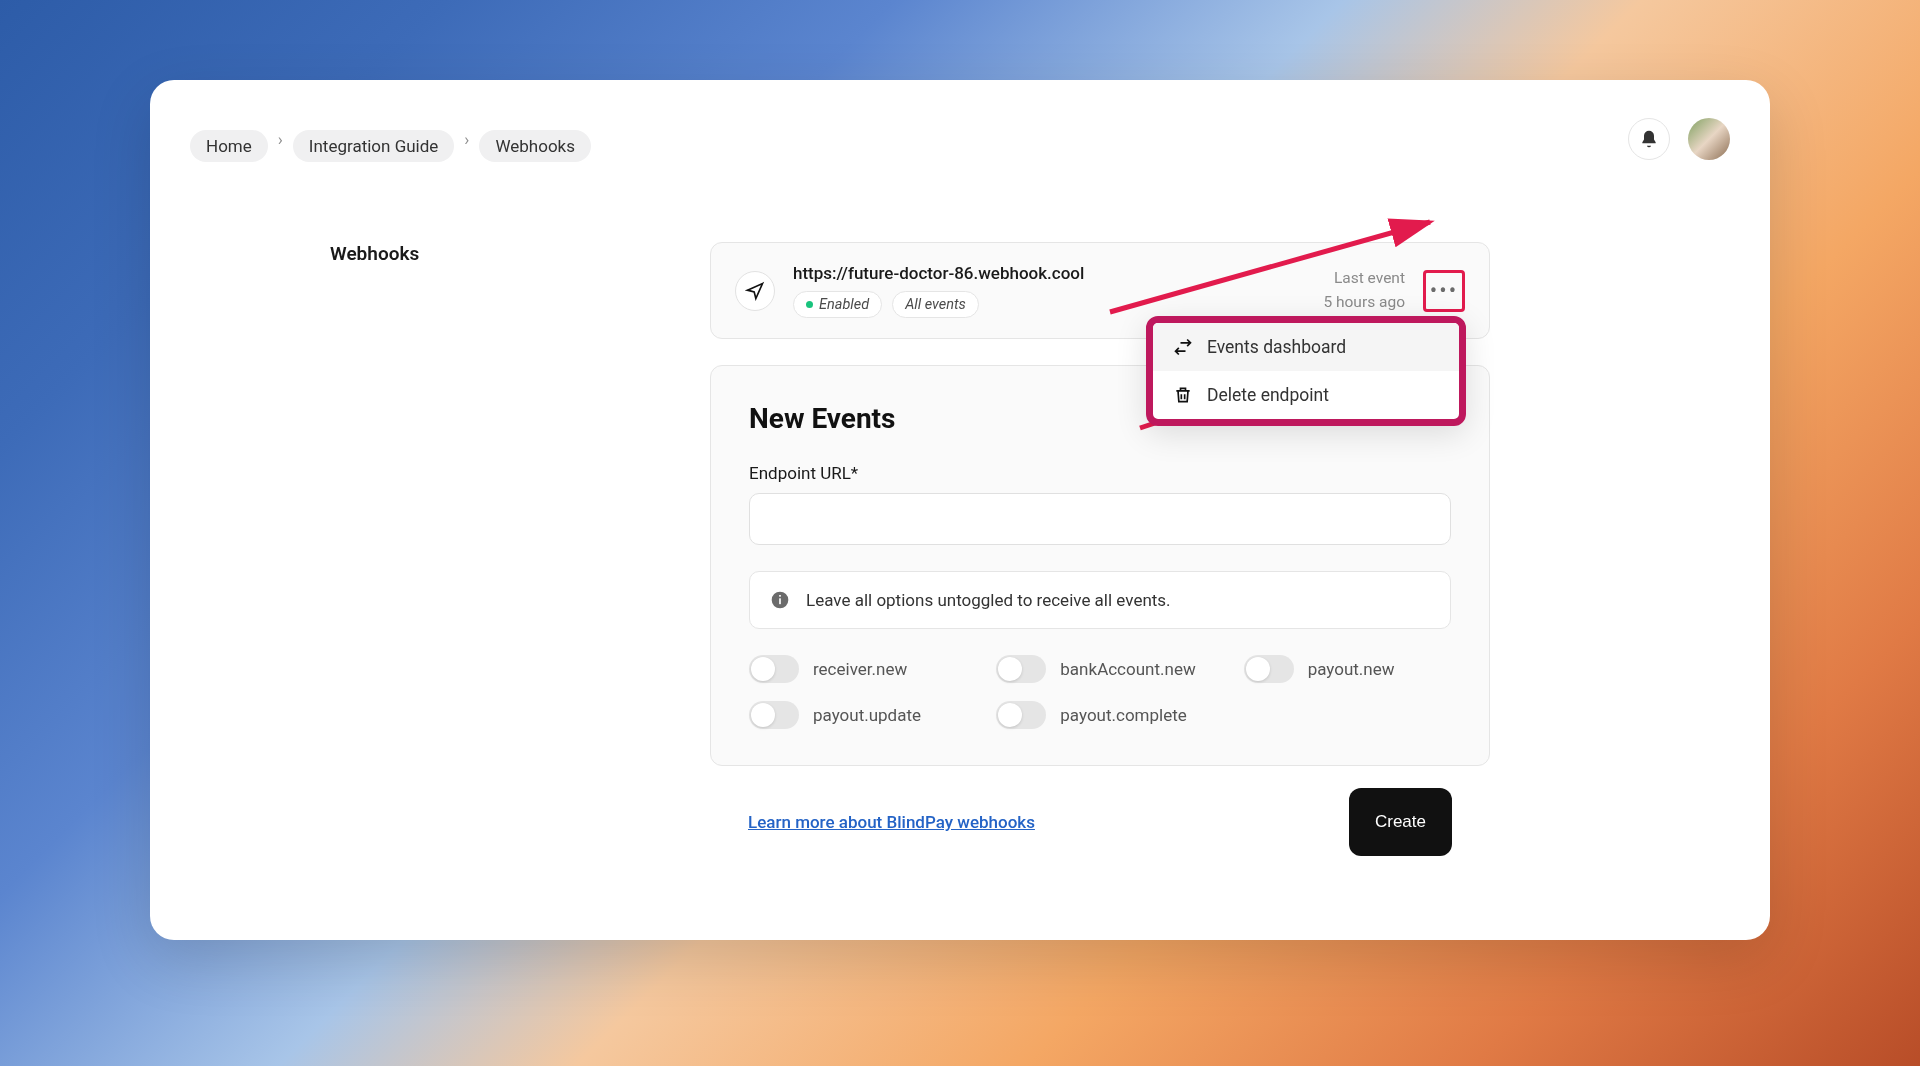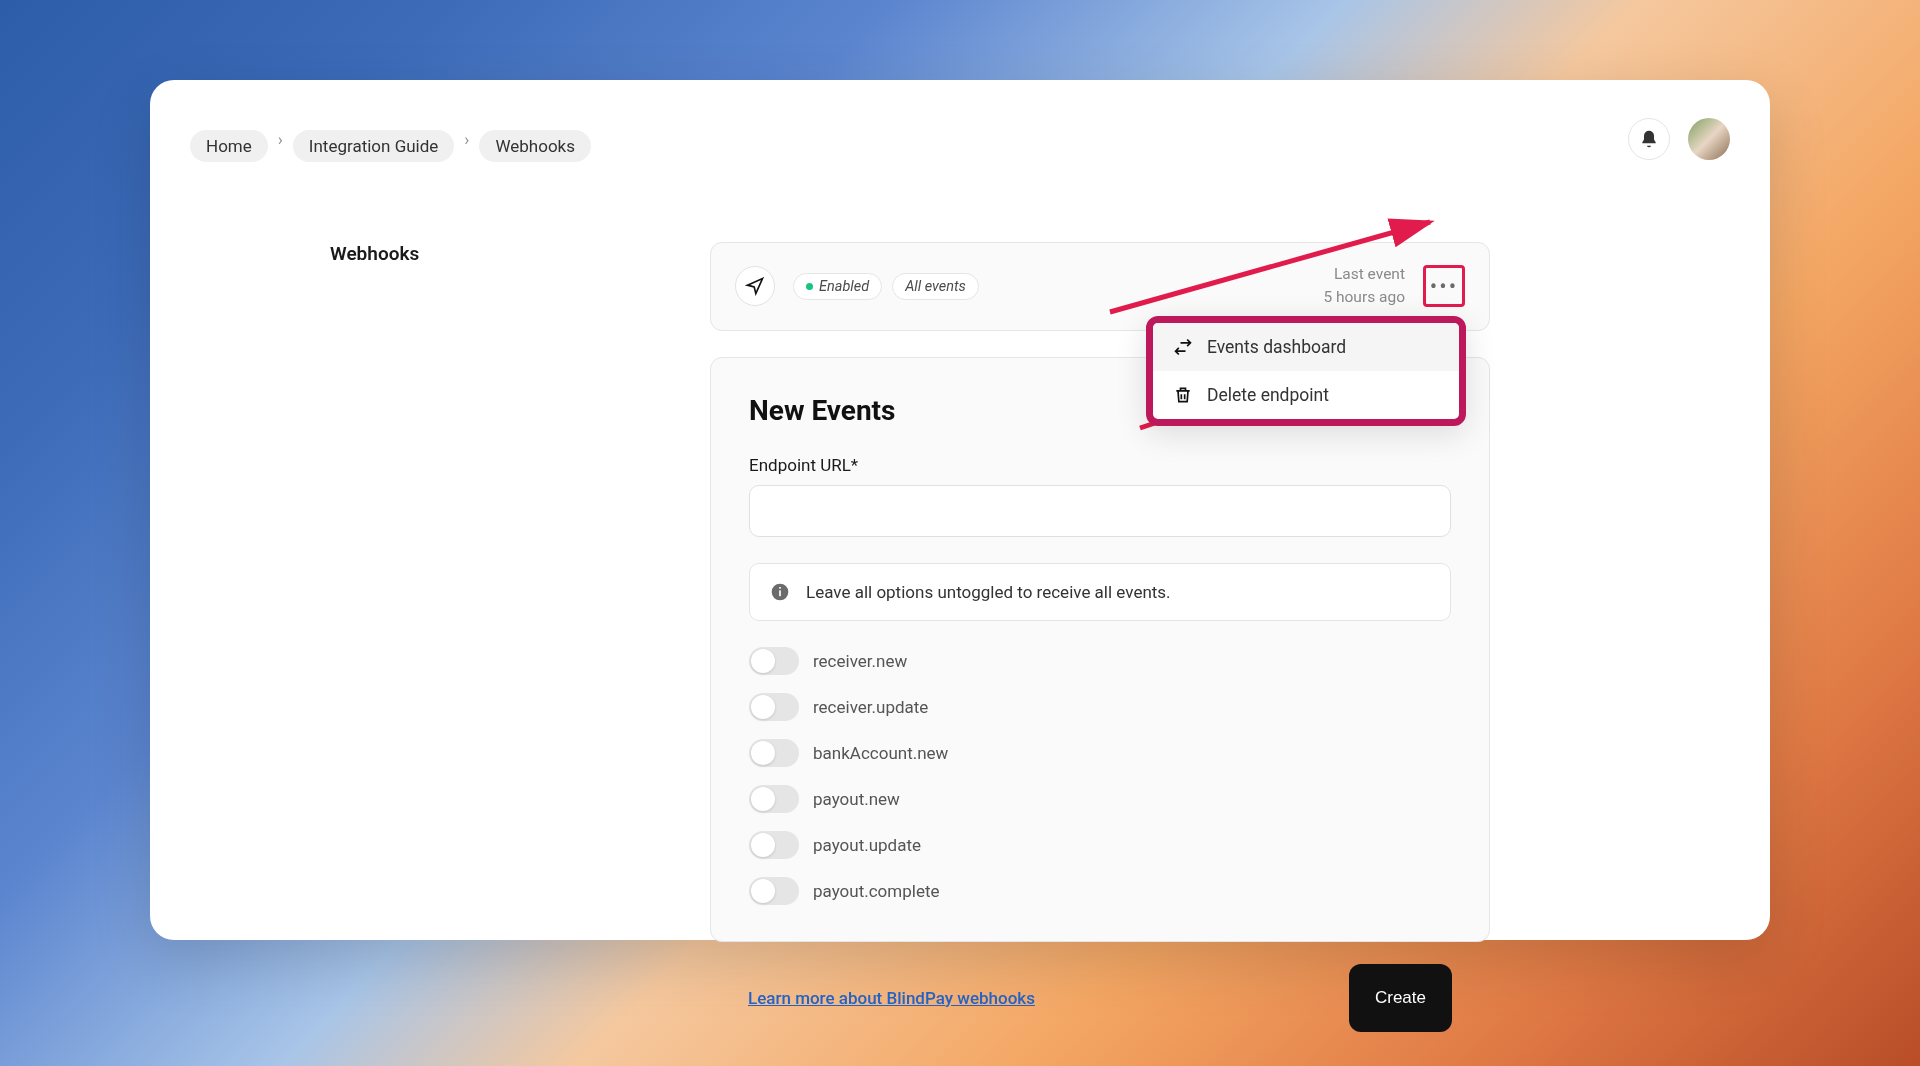--- a/index.html
+++ b/index.html
@@ -226,21 +226,21 @@
       border-radius: 10px;
       padding: 18px 20px;
       display: flex;
       align-items: center;
       gap: 16px;
       font-size: 17px;
       color: #333;
     }
     .toggle-grid {
       display: grid;
-      grid-template-columns: 1fr;
+      grid-template-columns: 1fr 1fr 1fr;
       gap: 18px 40px;
       margin-top: 26px;
     }
     .toggle-cell {
       display: flex;
       align-items: center;
       gap: 14px;
     }
     .switch {
       width: 50px;
@@ -323,20 +323,21 @@
 
     <div class="right-col">
 
       <div class="webhook-row">
         <div class="wh-icon">
           <svg class="svg-icon" width="20" height="20" viewBox="0 0 24 24" fill="none" stroke="#111" stroke-width="2">
               <path d="m3 11 18-8-8 18-2-8-8-2Z"></path>
             </svg>
         </div>
         <div class="wh-main">
+          <div class="wh-url">https://future-doctor-86.webhook.cool</div>
           <div class="wh-badges">
             <div class="badge">
               <span class="dot-green"></span>
               <span>Enabled</span>
             </div>
             <div class="badge">All events</div>
           </div>
         </div>
         <div class="wh-right">
           <div>Last event</div>
@@ -373,26 +374,20 @@
               <rect x="11" y="6" width="2" height="2" fill="#fff"></rect>
             </svg>
           <span>Leave all options untoggled to receive all events.</span>
         </div>
         <div class="toggle-grid">
           <div class="toggle-cell">
             <div class="switch">
                 <div class="knob"></div>
               </div>
             <span class="toggle-label">receiver.new</span>
-          </div>
-          <div class="toggle-cell">
-            <div class="switch">
-                <div class="knob"></div>
-              </div>
-            <span class="toggle-label">receiver.update</span>
           </div>
           <div class="toggle-cell">
             <div class="switch">
                 <div class="knob"></div>
               </div>
             <span class="toggle-label">bankAccount.new</span>
           </div>
           <div class="toggle-cell">
             <div class="switch">
                 <div class="knob"></div>

